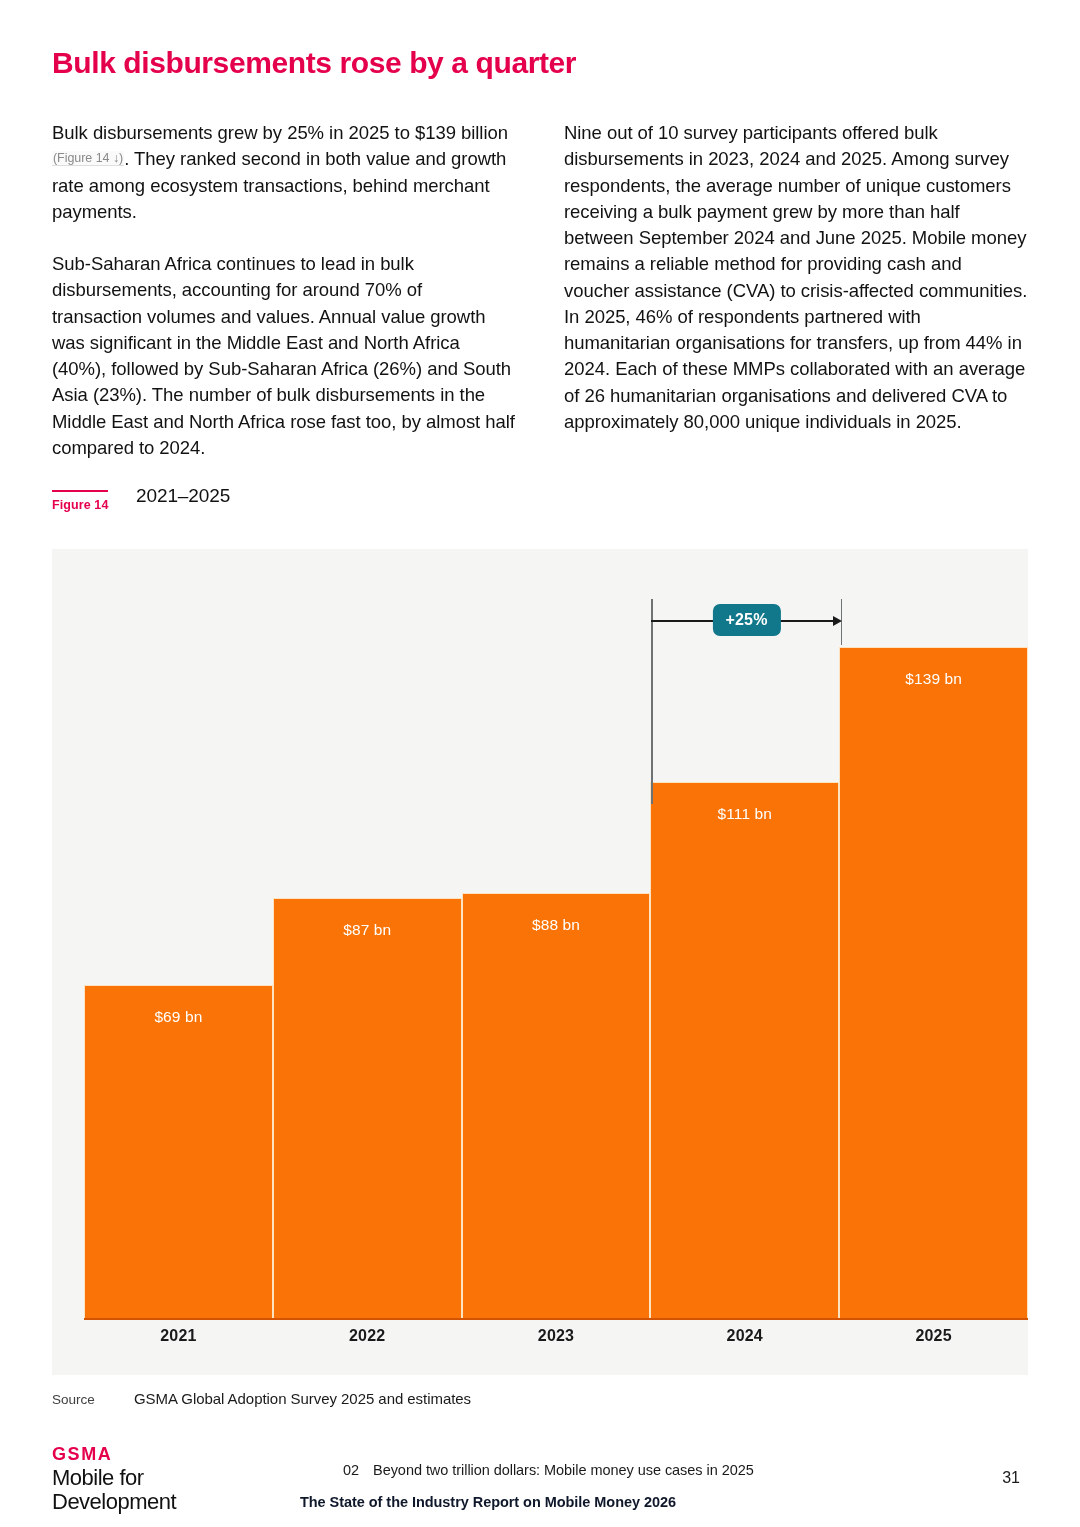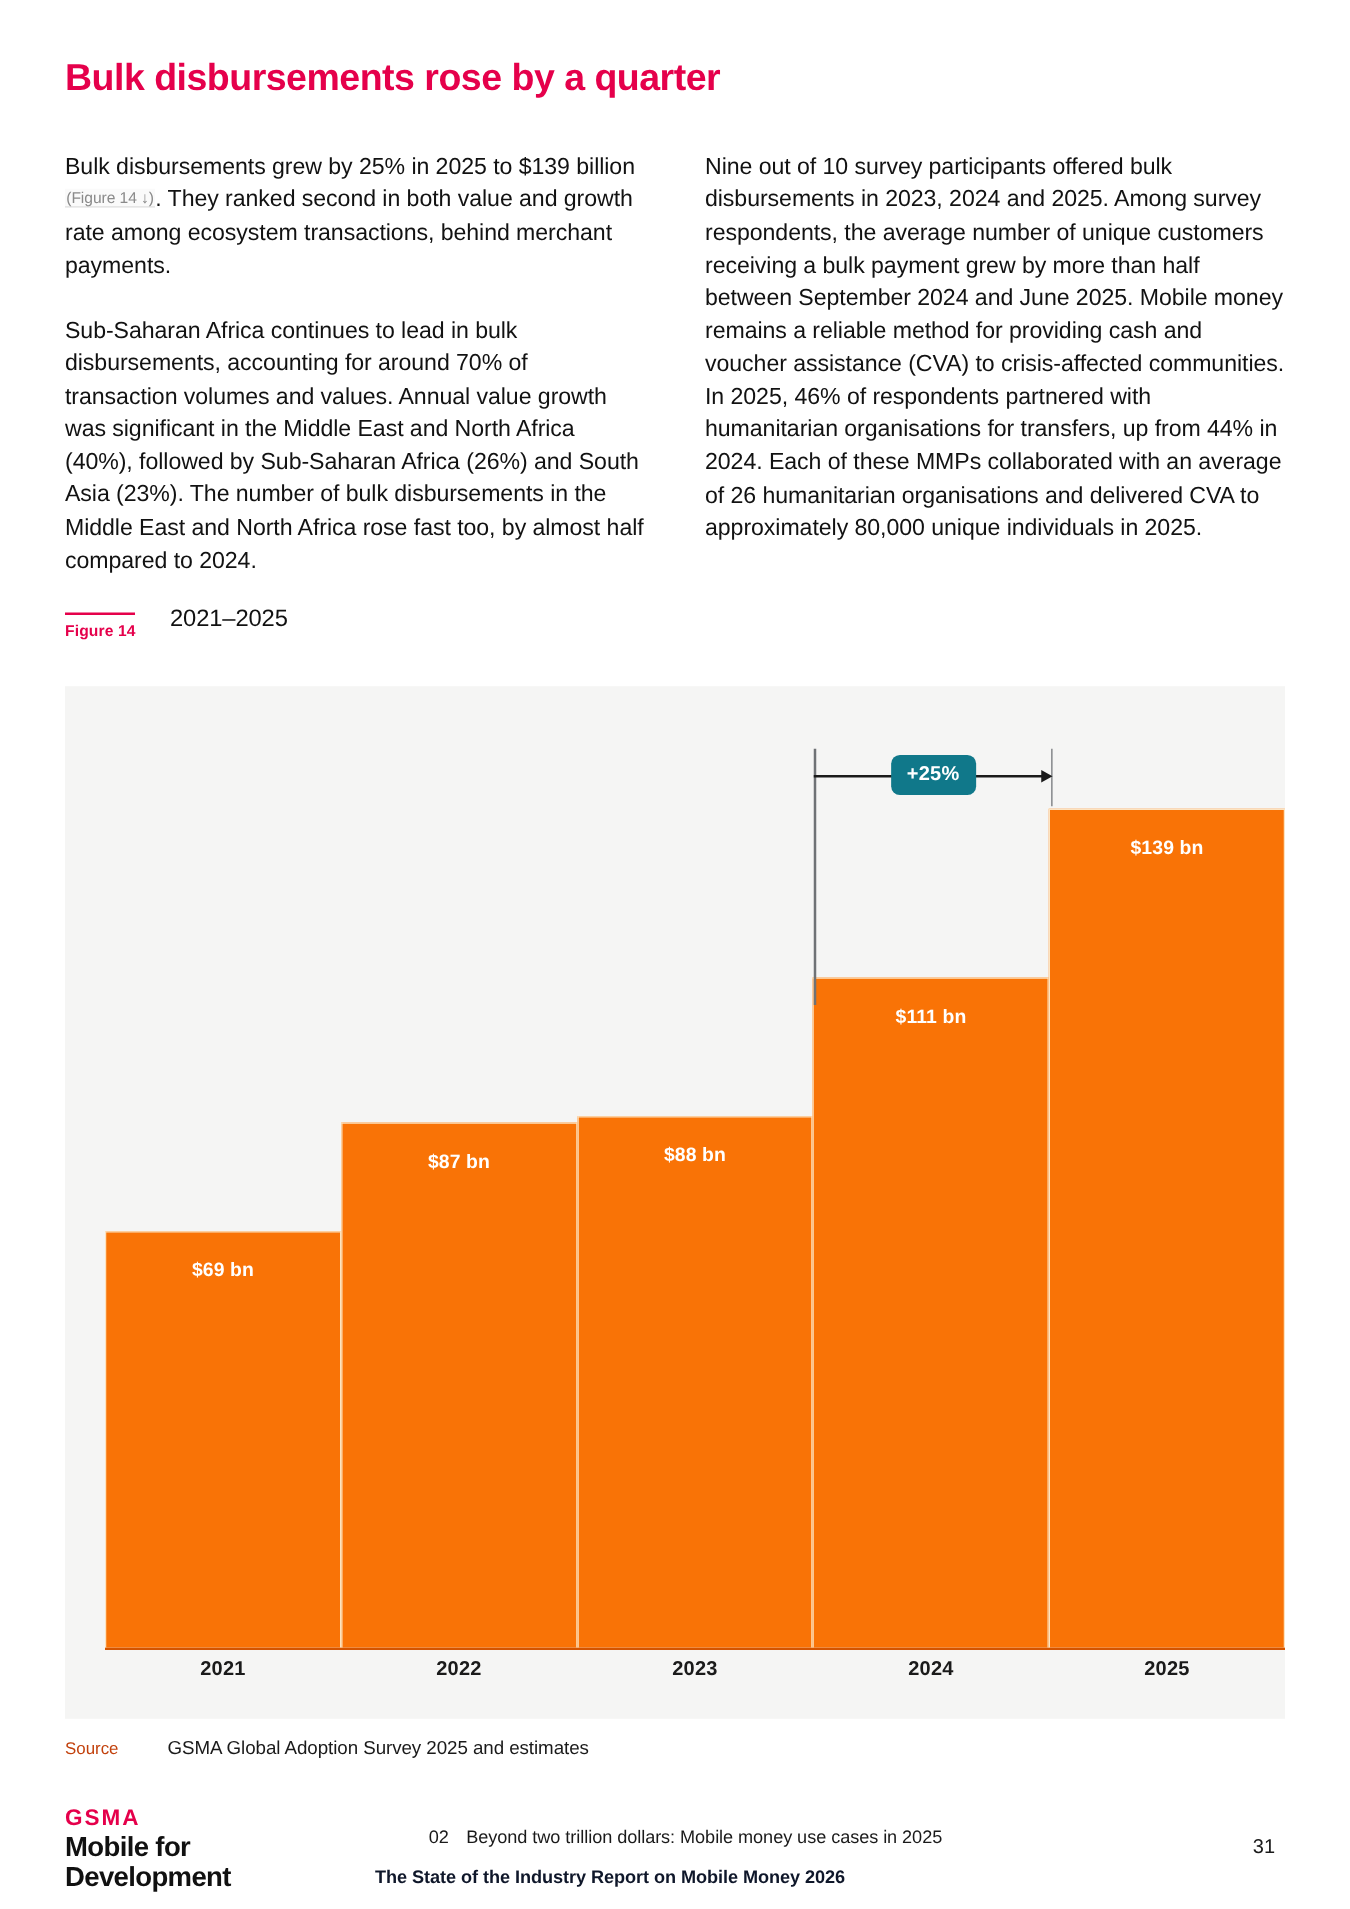--- a/index.html
+++ b/index.html
@@ -146,21 +146,21 @@
     border-bottom: none;
     position: relative;
   }
   .bar-label {
     position: absolute;
     left: 0;
     right: 0;
     top: 22px;
     text-align: center;
     font-size: 15.5px;
-    font-weight: bold;
+    font-weight: normal;
     color: #ffffff;
     letter-spacing: 0.1px;
   }
 
   
   .xaxis {
     position: absolute;
     left: 16px;
     width: 944px;
     bottom: 14px;
@@ -235,21 +235,21 @@
     position: absolute;
     left: 52px;
     top: 1390px;
     width: 900px;
     display: flex;
     align-items: baseline;
   }
   .source-label {
     width: 82px;
     font-size: 13.5px;
-    color: #c2410c;
+    color: #404040;
   }
   .source-text {
     font-size: 15px;
     color: #1a1a1a;
     letter-spacing: -0.05px;
   }
 
   
   .footer {
     position: absolute;
@@ -261,21 +261,21 @@
   .brand { position: absolute; left: 0; top: 0; }
   .brand-gsma {
     font-size: 18px;
     font-weight: bold;
     color: #e5004b;
     letter-spacing: 1.6px;
     line-height: 1.1;
   }
   .brand-name {
     font-size: 22px;
-    font-weight: bold;
+    font-weight: normal;
     color: #111111;
     line-height: 1.07;
     letter-spacing: -0.5px;
     margin-top: 1px;
   }
   .footer-center {
     position: absolute;
     left: 248px;
     top: 17px;
   }

